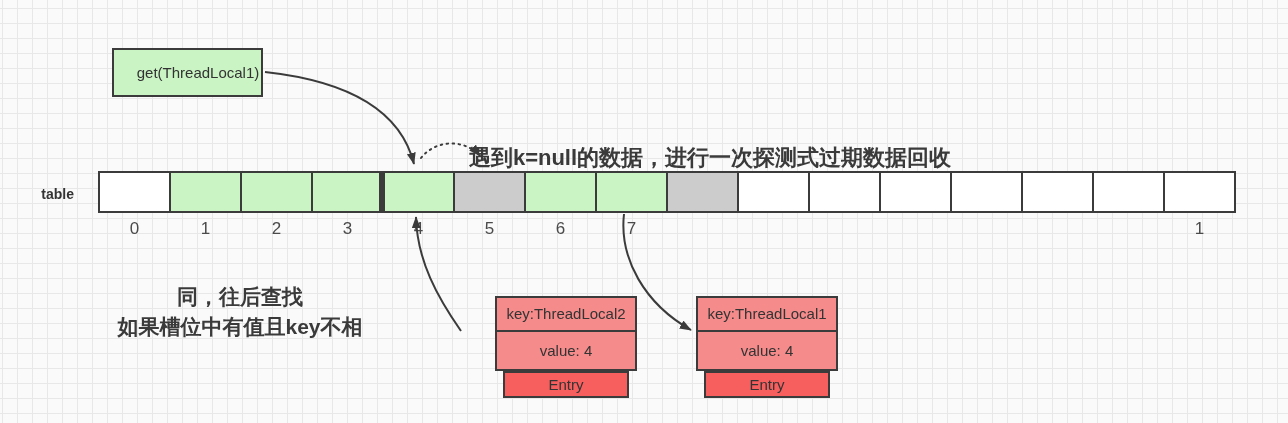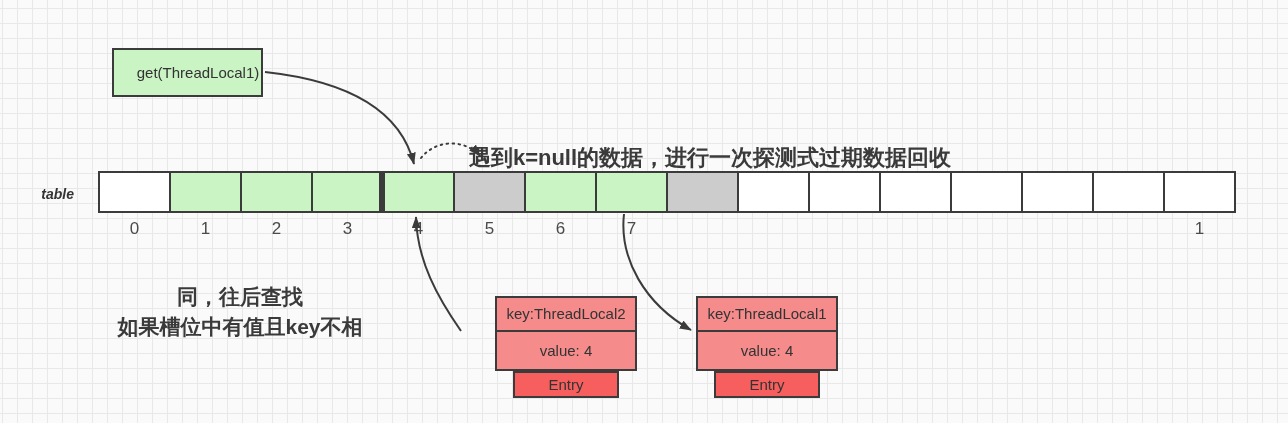--- a/index.html
+++ b/index.html
@@ -38,21 +38,21 @@
   
   .left-note{
     position:absolute;left:100px;top:282px;width:280px;
     text-align:center;line-height:30px;
     font-size:21px;font-weight:bold;color:#3a3a3a;
   }
   
   .table-label{
     position:absolute;left:14px;top:186px;width:60px;
     text-align:right;
-    font-size:14px;font-weight:bold;color:var(--text);font-style:italic;
+    font-size:14px;font-weight:bold;color:var(--text);
   }
   
   .cells{
     position:absolute;left:98px;top:171px;
     display:flex;
   }
   .cell{
     width:73px;height:42px;
     box-sizing:border-box;
     border:2px solid var(--border);
@@ -77,21 +77,21 @@
   .entry-box.b2{left:696px;top:296px;}
   .entry-row{
     box-sizing:border-box;
     border:2px solid var(--border);
     text-align:center;
     font-size:15px;color:var(--text);
   }
   .entry-row.key{height:36px;line-height:32px;background:var(--salmon);}
   .entry-row.val{height:41px;line-height:37px;background:var(--salmon);margin-top:-2px;}
   .entry-row.tag{
-    height:27px;line-height:23px;width:106px;margin:0 auto;
+    height:27px;line-height:23px;width:126px;margin:0 auto;
     background:var(--red);
   }
   
   svg.overlay{position:absolute;left:0;top:0;pointer-events:none;}
   svg.overlay path{stroke:var(--border);stroke-width:2;fill:none;}
 </style>
 </head>
 <body>
 
 <div class="canvas">

